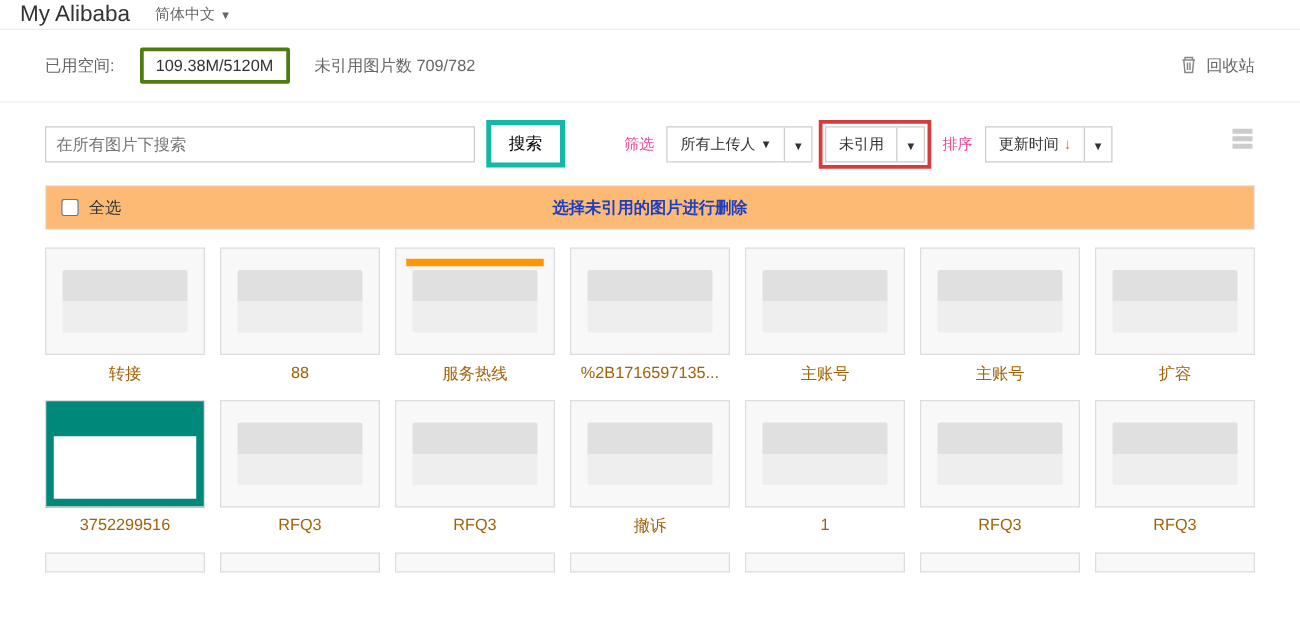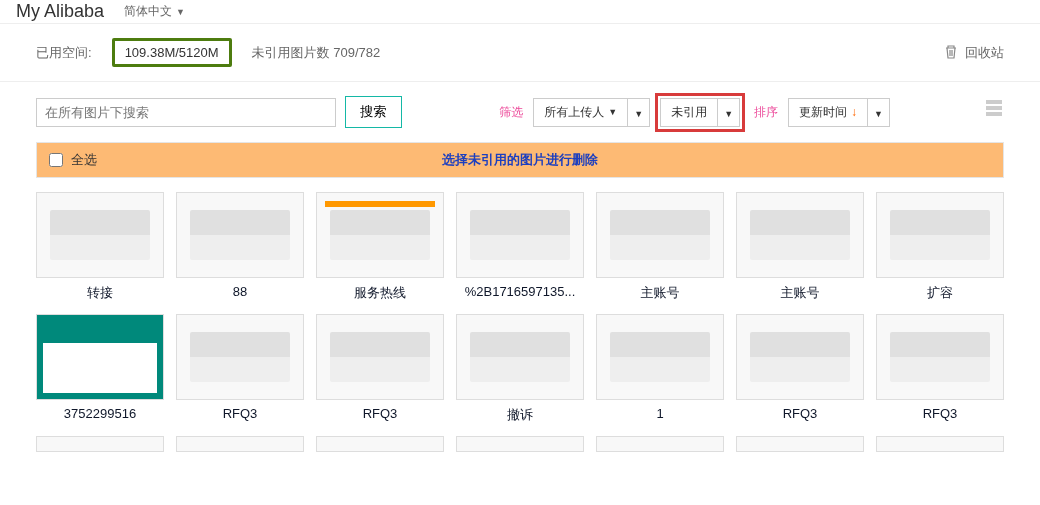--- a/index.html
+++ b/index.html
@@ -8,43 +8,43 @@
 .logo{font-size:18px;font-weight:500;color:#333;margin-right:20px}
 .lang{color:#666;font-size:12px;display:flex;align-items:center;gap:4px;cursor:pointer}
 .toolbar{display:flex;align-items:center;padding:14px 36px;gap:20px;border-bottom:1px solid #eee}
 .btn-upload{background:#ff6600;color:#fff;border:none;padding:6px 18px;border-radius:3px;font-size:13px;cursor:pointer}
 .label{color:#666}
 .storage-box{border:3px solid #4d7c0f;padding:4px 10px;color:#333;border-radius:2px}
 .unused{color:#666}
 .spacer{flex:1}
 .trash{display:flex;gap:6px;color:#666;cursor:pointer}
 .filters{display:flex;align-items:center;padding:14px 36px;gap:10px}
-.search-input{border:1px solid #ccc;padding:6px 8px;width:300px;font-size:13px;color:#999}
-.btn-search{border:1px solid #14b8a6;background:#fff;padding:6px 14px;cursor:pointer;margin-left:-1px}
+.search-input{border:1px solid #ccc;padding:6px 8px;width:344px;font-size:13px;color:#999}
+.btn-search{border:4px solid #14b8a6;background:#fff;padding:6px 14px;cursor:pointer;margin-left:-1px}
 .fl-label{color:#ec4899;font-size:12px;margin-left:4px}
 .select{border:1px solid #ccc;display:flex;align-items:center}
 .select-main{padding:5px 10px;border-right:1px solid #ccc;font-size:12px;cursor:pointer;display:flex;align-items:center;gap:4px}
 .select-arrow{padding:5px 6px;cursor:pointer}
 .select.highlighted{outline:3px solid #d83b3b;outline-offset:2px}
 .view-toggle{display:flex;gap:6px;margin-left:6px}
 .view-icon{width:20px;height:20px;display:flex;flex-wrap:wrap;gap:2px;padding:2px;cursor:pointer}
 .view-icon.grid div{width:7px;height:7px;background:#ff6600}
 .view-icon.list{flex-direction:column}
 .view-icon.list div{width:16px;height:4px;background:#ccc}
 .selectall-bar{margin:0 36px;border:1px solid #e5e5e5;background:#fdba74;padding:8px 12px;display:flex;align-items:center;gap:8px;position:relative}
 .selectall-bar input{width:14px;height:14px}
 .instruction{position:absolute;left:50%;transform:translateX(-50%);color:#1d3fbf;font-weight:700;font-size:13px}
 .grid{display:flex;flex-wrap:wrap;gap:12px;padding:14px 36px}
 .card{width:128px}
 .thumb{width:128px;height:86px;border:1px solid #ddd;background:#f8f8f8;display:flex;align-items:center;justify-content:center;position:relative;overflow:hidden}
 .thumb .ph{width:80%;height:60%;background:linear-gradient(0deg,#eee 50%,#e0e0e0 50%);border-radius:2px}
 .thumb.shipping{background:#00897b;color:#fff;font-size:9px;font-weight:bold}
 .thumb.shipping::after{content:'';position:absolute;bottom:6px;left:6px;right:6px;height:50px;background:#fff}
 .thumb.orange-top::before{content:'';position:absolute;top:8px;left:8px;right:8px;height:6px;background:#ff9800}
-.caption{text-align:center;margin-top:6px;font-size:13px;color:#0f172a;white-space:nowrap;overflow:hidden;text-overflow:ellipsis}
+.caption{text-align:center;margin-top:6px;font-size:13px;color:#a16207;white-space:nowrap;overflow:hidden;text-overflow:ellipsis}
 .chev{font-size:9px}
 svg{display:block}
 </style>
 </head>
 <body>
 
 <div class="header">
   <div class="logo">My Alibaba</div>
   <div class="lang">
     <span>简体中文</span>

